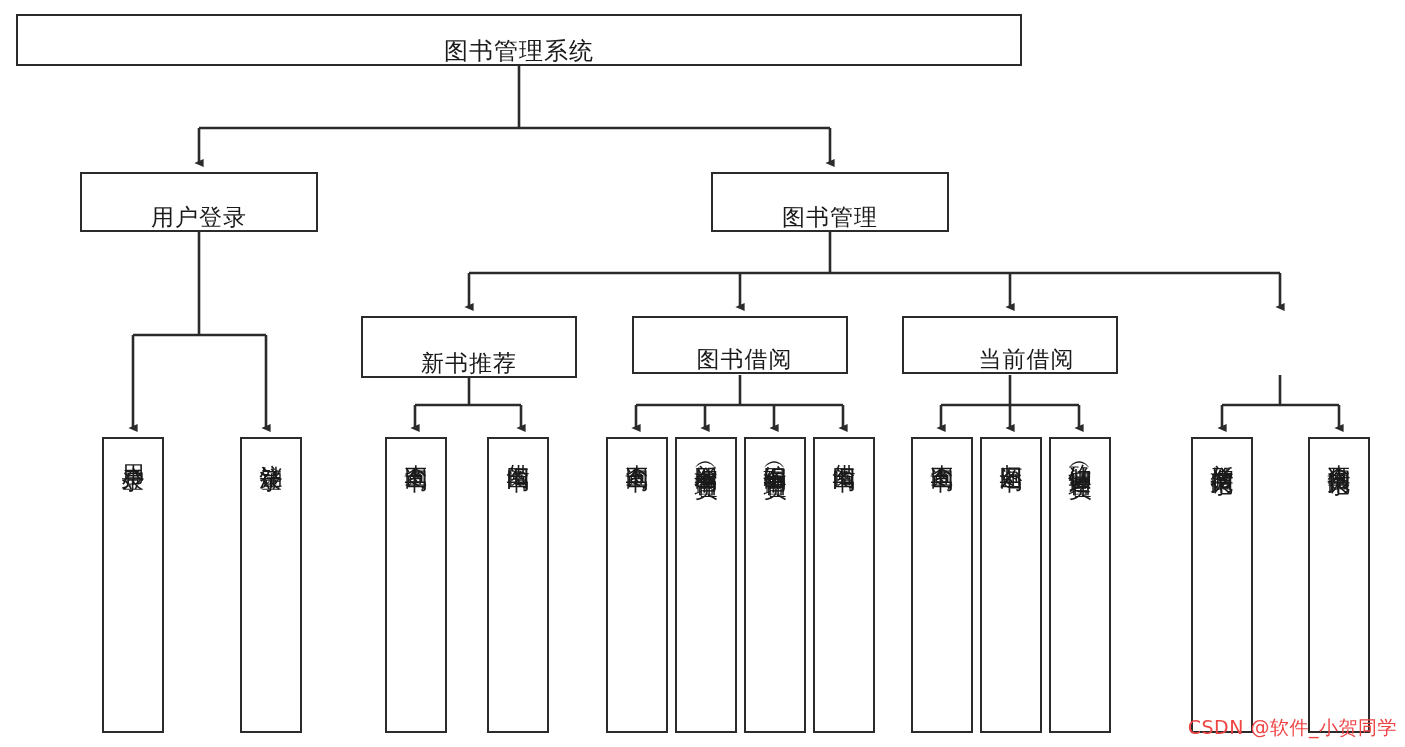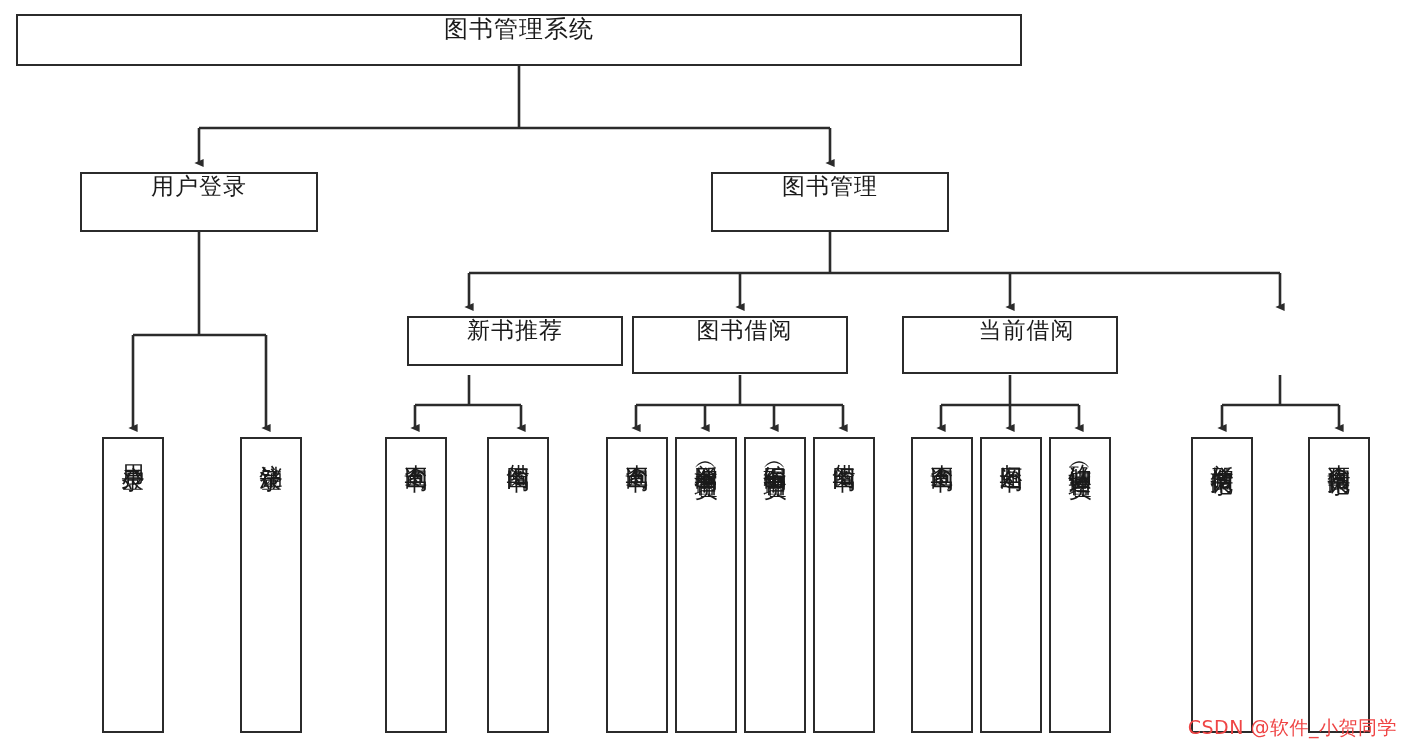--- a/index.html
+++ b/index.html
@@ -24,21 +24,21 @@
     top: 0;
     width: 1405px;
     height: 747px;
   }
   .node {
     position: absolute;
     box-sizing: border-box;
     border: 2px solid #2b2b2b;
     background: #ffffff;
     display: flex;
-    align-items: flex-start;
+    align-items: flex-end;
     justify-content: center;
     color: #1a1a1a;
     z-index: 2;
   }
   .node-h {
     font-size: 23px;
     line-height: 1.1;
     letter-spacing: 1px;
     white-space: nowrap;
   }
@@ -129,21 +129,21 @@
     <span>图书管理系统</span>
   </div>
 
   <div class="node node-h" style="left:80px; top:172px; width:238px; height:60px;">
     <span>用户登录</span>
   </div>
   <div class="node node-h" style="left:711px; top:172px; width:238px; height:60px;">
     <span>图书管理</span>
   </div>
 
-  <div class="node node-h" style="left:361px; top:316px; width:216px; height:50px;margin-left:46px;">
+  <div class="node node-h" style="left:361px; top:316px; width:216px; height:62px;">
     <span>新书推荐</span>
   </div>
   <div class="node node-h" style="left:632px; top:316px; width:216px; height:58px;padding-left:9px;">
     <span>图书借阅</span>
   </div>
   <div class="node node-h" style="left:902px; top:316px; width:216px; height:58px;padding-left:33px;">
     <span>当前借阅</span>
   </div>
 
   <div class="node node-leaf" style="left:102px; top:437px; width:62px; height:296px;">

